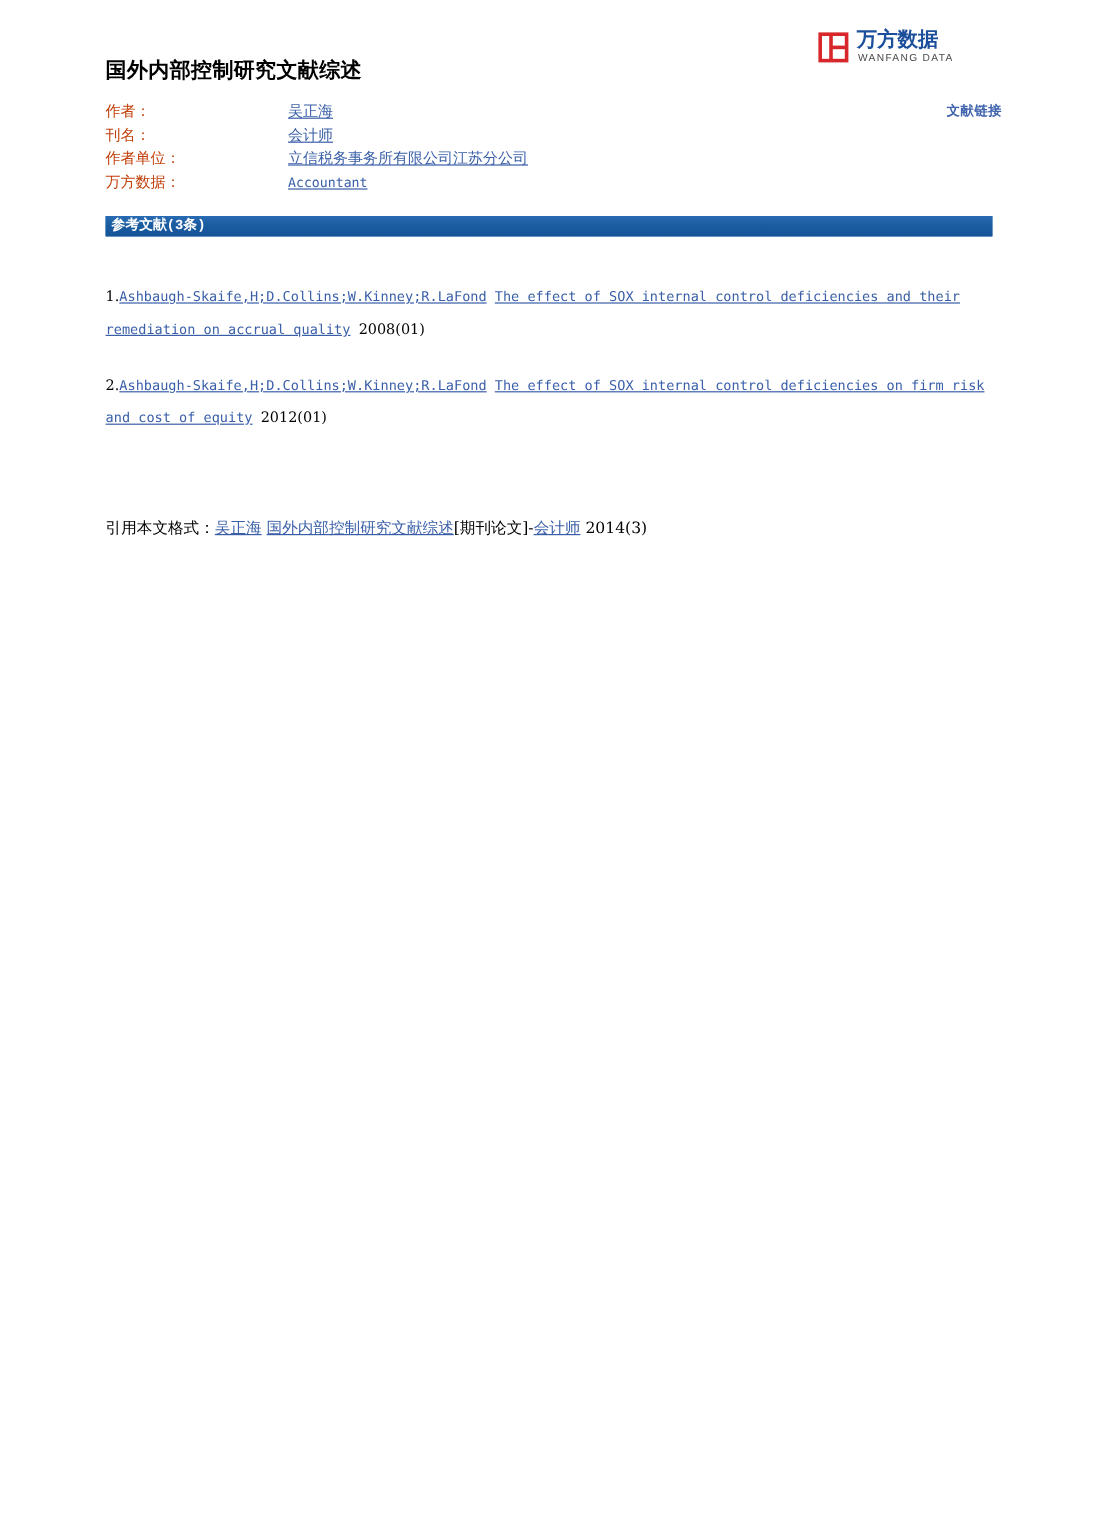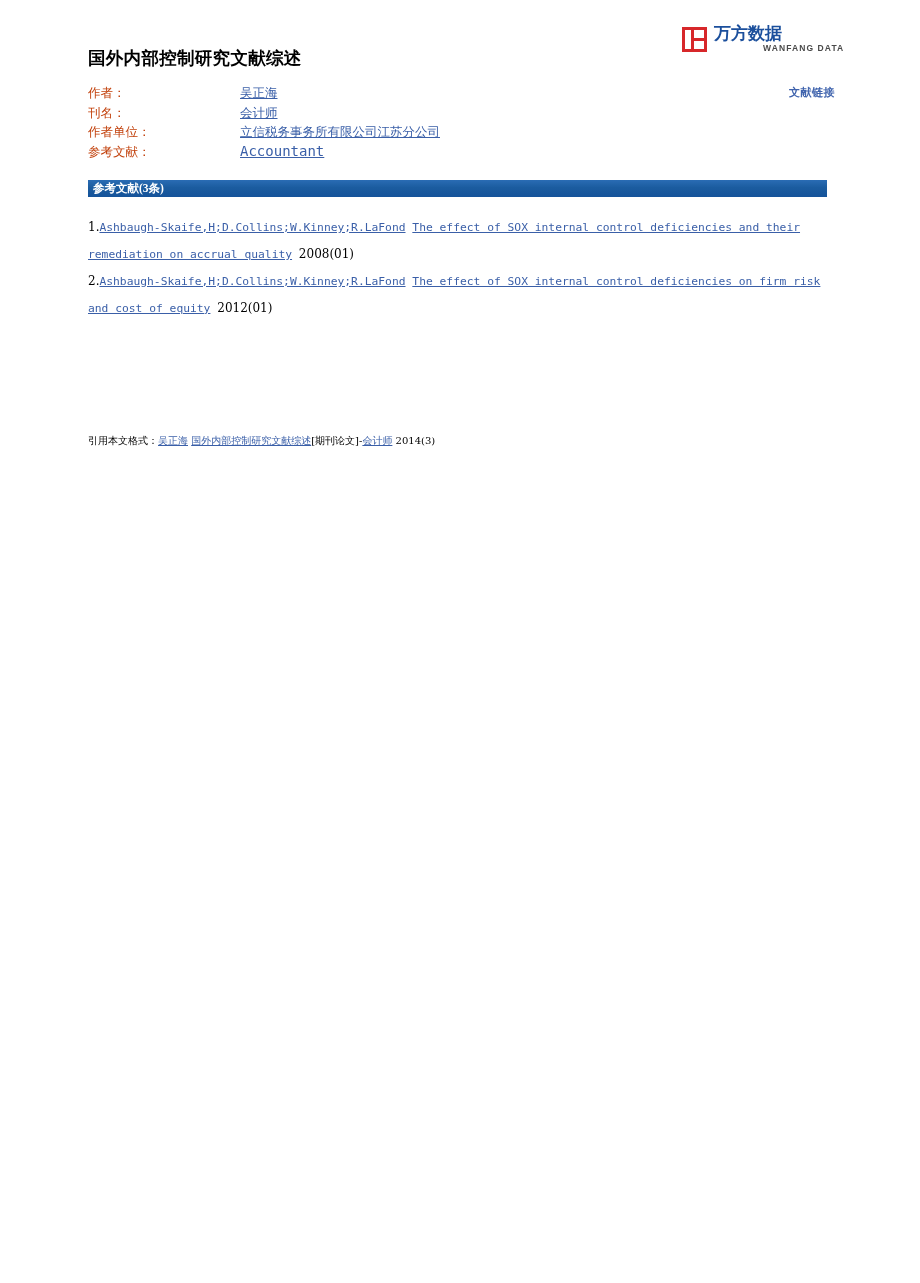--- a/index.html
+++ b/index.html
@@ -66,26 +66,25 @@
     letter-spacing: 0px;
     line-height: 19px;
     white-space: nowrap;
   }
   .logo-en {
     position: absolute;
     left: 37px;
     top: 19px;
     font-family: "Liberation Sans", "DejaVu Sans", sans-serif;
     font-size: 8.5px;
-    font-weight: bold;
+    font-weight: normal;
     color: #4a4a4a;
     letter-spacing: 1.1px;
     line-height: 10px;
     white-space: nowrap;
-    margin-left: 48px;
   }
   .logo-tag {
     position: absolute;
     left: 111px;
     top: 17px;
     font-family: "DejaVu Serif", "Liberation Serif", serif;
     font-size: 11px;
     font-weight: bold;
     color: #3f63ad;
     letter-spacing: 0.5px;
@@ -133,21 +132,21 @@
     font-size: 12.5px;
     color: #000000;
     white-space: nowrap;
   }
   .meta-value.link {
     color: #3a5fa8;
     text-decoration: underline;
   }
   .meta-value.mono-link {
     font-family: "DejaVu Sans Mono", "Liberation Mono", monospace;
-    font-size: 14px;
+    font-size: 11px;
     color: #3a5fa8;
     text-decoration: underline;
   }
   .meta-value.plain-num {
     font-family: "DejaVu Serif", "Liberation Serif", serif;
     font-size: 12.5px;
     color: #111111;
   }
 
   
@@ -161,21 +160,21 @@
     background-image:
       linear-gradient(180deg, #2a6cb4 0%, #1b5c9f 45%, #15539a 100%),
       repeating-linear-gradient(0deg, rgba(255,255,255,0.10) 0px, rgba(255,255,255,0.10) 1px, rgba(0,0,0,0.0) 1px, rgba(0,0,0,0.0) 2px),
       repeating-linear-gradient(90deg, rgba(255,255,255,0.09) 0px, rgba(255,255,255,0.09) 1px, rgba(0,0,0,0.0) 1px, rgba(0,0,0,0.0) 2px);
     background-blend-mode: normal, overlay, overlay;
   }
   .section-bar-label {
     position: absolute;
     left: 5px;
     top: 1px;
-    font-family: Liberation Serif, serif;
+    font-family: Liberation Mono, monospace;
     font-size: 11.5px;
     font-weight: bold;
     color: #ffffff;
     line-height: 15px;
     white-space: nowrap;
   }
 
   
   .refs {
     position: absolute;
@@ -183,20 +182,21 @@
     top: 214px;
     width: 740px;
   }
   .ref-item {
     font-family: "DejaVu Sans Mono", "Liberation Mono", monospace;
     font-size: 11.3px;
     line-height: 27px;
     color: #000000;
     margin-bottom: 0px;
     word-spacing: 0px;
+    margin-top: 20px;
   }
   .ref-num {
     font-family: "DejaVu Serif", "Liberation Serif", serif;
     font-size: 12px;
     color: #000000;
   }
   .ref-authors {
     color: #3a5fa8;
     text-decoration: underline;
   }
@@ -210,21 +210,21 @@
     color: #000000;
     text-decoration: none;
   }
 
   
   .citation {
     position: absolute;
     left: 88px;
     top: 432px;
     font-family: "DejaVu Serif", "Liberation Serif", serif;
-    font-size: 10px;
+    font-size: 13px;
     color: #000000;
     white-space: nowrap;
     line-height: 18px;
   }
   .citation .c-link {
     color: #3a5fa8;
     text-decoration: underline;
   }
 </style>
 </head>
@@ -254,21 +254,21 @@
     </div>
     <div class="meta-row">
       <span class="meta-label">刊名：</span>
       <span class="meta-value link">会计师</span>
     </div>
     <div class="meta-row">
       <span class="meta-label">作者单位：</span>
       <span class="meta-value link">立信税务事务所有限公司江苏分公司</span>
     </div>
     <div class="meta-row">
-      <span class="meta-label">参考文献：</span>
+      <span class="meta-label">万方数据：</span>
       <span class="meta-value mono-link">Accountant</span>
     </div>
   </div>
 
   <div class="section-bar">
     <span class="section-bar-label">参考文献(3条)</span>
   </div>
 
   <div class="refs">
 

